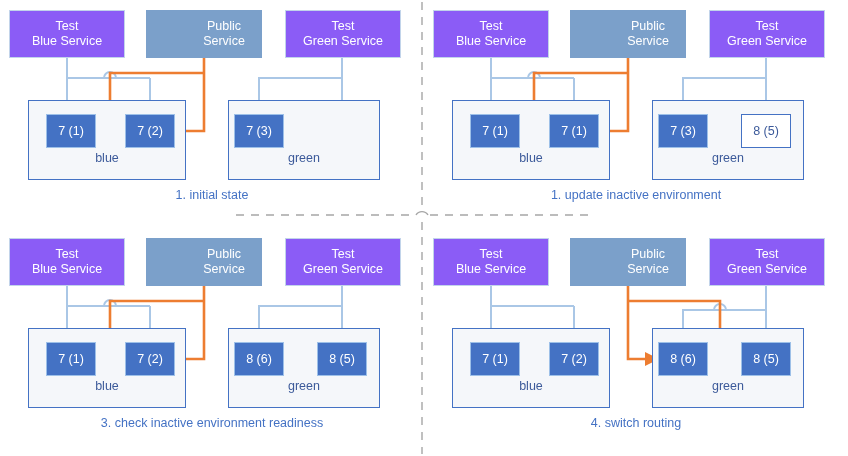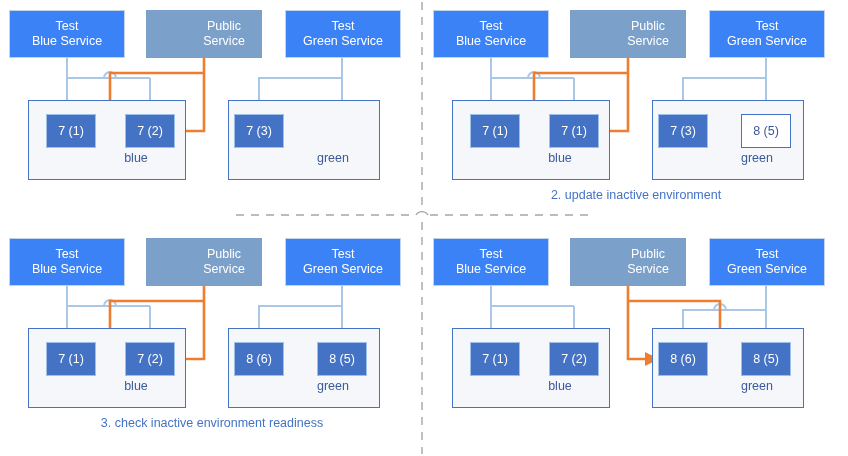--- a/index.html
+++ b/index.html
@@ -15,26 +15,26 @@
   #panel-3{left:0;top:228px}
   #panel-4{left:424px;top:228px}
 
   .svc{
     position:absolute;box-sizing:border-box;
     display:flex;align-items:center;justify-content:center;
     text-align:center;line-height:1.18;
     color:#ffffff;font-size:12.5px;
     border:1px solid transparent;
   }
-  .svc.light{background:#3b82f6;border-color:#c2d4ea;}
+  .svc.light{background:#8b5cf6;border-color:#c2d4ea;}
   .svc.dark{background:#7ba0ca;border-color:#7ba0ca;padding-left:40px;}
 
   .envbox{
     position:absolute;box-sizing:border-box;
-    background:#f5f7fa;border:1px solid #4472c4;padding-left:29px;
+    background:#f5f7fa;border:1px solid #4472c4;
   }
   .envlabel{
     position:absolute;width:100%;text-align:center;
     color:#3c5a9a;font-size:12.5px;
   }
   .inst{
     position:absolute;box-sizing:border-box;
     display:flex;align-items:center;justify-content:center;
     background:#4472c4;border:1px solid #9dc0e8;
     color:#ffffff;font-size:12.5px;
@@ -94,20 +94,21 @@
       <div class="envlabel" style="top:50px;">blue</div>
     </div>
     <div class="envbox" style="left:228px;top:100px;width:152px;height:80px;">
       <div class="envlabel" style="top:50px;">green</div>
     </div>
 
     <div class="inst" style="left:46px;top:114px;width:50px;height:34px;">7 (1)</div>
     <div class="inst" style="left:125px;top:114px;width:50px;height:34px;">7 (2)</div>
     <div class="inst" style="left:234px;top:114px;width:50px;height:34px;">7 (3)</div>
 
+    <div class="caption" style="top:188px;">1. initial state</div>
   </div>
 
   <div class="panel" id="panel-2">
     <svg class="conn" viewBox="0 0 424 228">
       <g stroke="#aac7e6" stroke-width="2" fill="none">
         <path d="M67,58 L67,78 L150,78"></path>
         <path d="M150,78 L150,110"></path>
         <path d="M67,58 L67,110"></path>
         <path d="M342,58 L342,78 L259,78 L259,110"></path>
         <path d="M342,58 L342,110"></path>
@@ -144,21 +145,21 @@
     </div>
     <div class="envbox" style="left:228px;top:100px;width:152px;height:80px;">
       <div class="envlabel" style="top:50px;">green</div>
     </div>
 
     <div class="inst" style="left:46px;top:114px;width:50px;height:34px;">7 (1)</div>
     <div class="inst" style="left:125px;top:114px;width:50px;height:34px;">7 (1)</div>
     <div class="inst" style="left:234px;top:114px;width:50px;height:34px;">7 (3)</div>
     <div class="inst hollow" style="left:317px;top:114px;width:50px;height:34px;">8 (5)</div>
 
-    <div class="caption" style="top:188px;">2. update inactive environment</div>
+    <div class="caption" style="top:188px;">1. update inactive environment</div>
   </div>
 
   <div class="panel" id="panel-3">
     <svg class="conn" viewBox="0 0 424 228">
       <g stroke="#aac7e6" stroke-width="2" fill="none">
         <path d="M67,58 L67,78 L150,78"></path>
         <path d="M150,78 L150,110"></path>
         <path d="M67,58 L67,110"></path>
         <path d="M342,58 L342,78 L259,78 L259,110"></path>
         <path d="M342,58 L342,110"></path>
@@ -246,20 +247,21 @@
     </div>
     <div class="envbox" style="left:228px;top:100px;width:152px;height:80px;">
       <div class="envlabel" style="top:50px;">green</div>
     </div>
 
     <div class="inst" style="left:46px;top:114px;width:50px;height:34px;">7 (1)</div>
     <div class="inst" style="left:125px;top:114px;width:50px;height:34px;">7 (2)</div>
     <div class="inst" style="left:234px;top:114px;width:50px;height:34px;">8 (6)</div>
     <div class="inst" style="left:317px;top:114px;width:50px;height:34px;">8 (5)</div>
 
+    <div class="caption" style="top:188px;">4. switch routing</div>
   </div>
 
   <svg id="dividers" viewBox="0 0 848 456">
     <path d="M422,2 L422,208" stroke="#a6a6a6" stroke-width="1.4" stroke-dasharray="8,7" fill="none"></path>
     <path d="M422,222 L422,454" stroke="#a6a6a6" stroke-width="1.4" stroke-dasharray="8,7" fill="none"></path>
     <path d="M236,215 L414,215" stroke="#a6a6a6" stroke-width="1.4" stroke-dasharray="8,7" fill="none"></path>
     <path d="M430,215 L592,215" stroke="#a6a6a6" stroke-width="1.4" stroke-dasharray="8,7" fill="none"></path>
     <path d="M416,215 A7,7 0 0,1 428,215" stroke="#a6a6a6" stroke-width="1.4" fill="none"></path>
   </svg>
 

